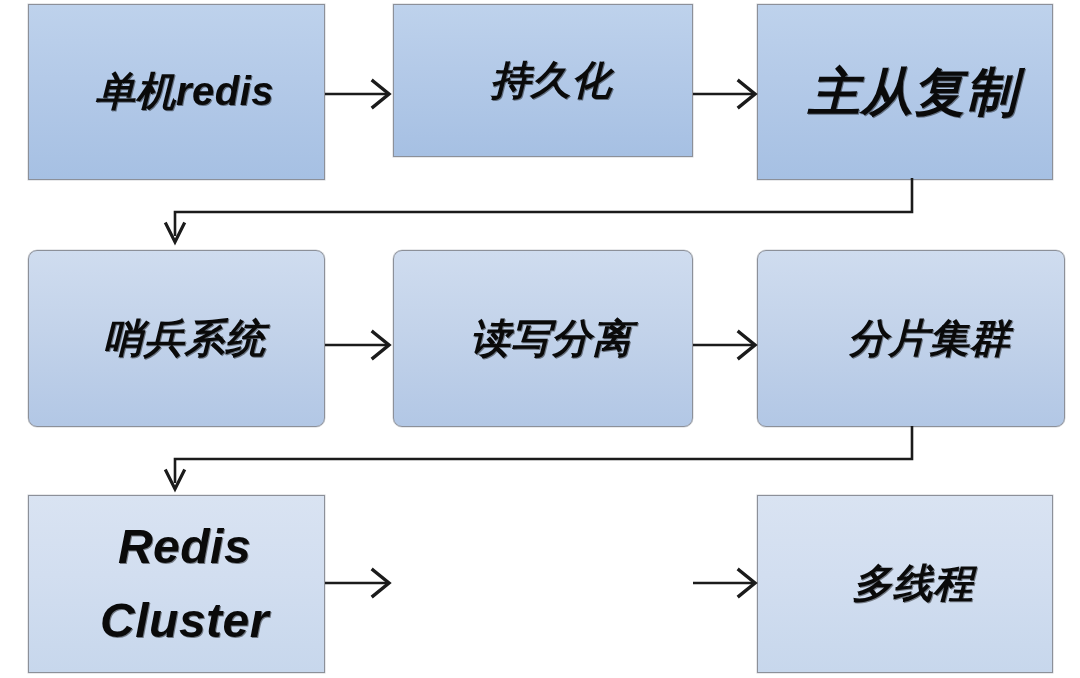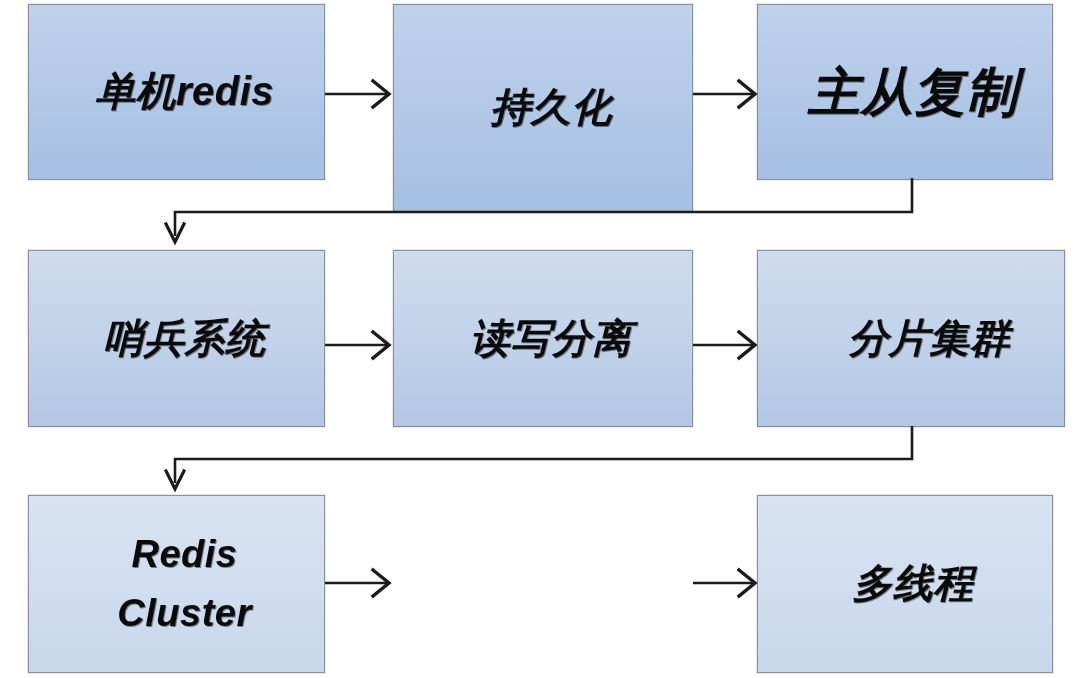--- a/index.html
+++ b/index.html
@@ -34,40 +34,40 @@
     font-style: italic;
     color: #0a0a0a;
     line-height: 1.28;
     letter-spacing: 0.5px;
     text-shadow: 1px 1px 0 rgba(0,0,0,0.45);
     white-space: pre-line;
     margin-left: 16px;
   }
   
   .tint-r1 { background: linear-gradient(180deg, #bed2ec 0%, #b4cae8 42%, #a6c0e3 100%); }
-  .tint-r2 { background: linear-gradient(180deg, #cfdcef 0%, #c3d3ea 45%, #b2c7e5 100%); }
+  .tint-r2 { background: linear-gradient(180deg, #cfdcef 0%, #c3d3ea 45%, #b2c7e5 100%); border-radius: 9px; }
   .tint-r3 { background: linear-gradient(180deg, #d9e3f2 0%, #d2def0 45%, #c7d7ec 100%); }
 
   .edge {
     position: absolute;
     overflow: visible;
   }
   .edge svg { display: block; overflow: visible; }
   .edge path, .edge line { fill: none; stroke: #1b1b1b; }
 </style>
 </head>
 <body>
 
 <div id="canvas">
 
   <div class="node tint-r1" style="left:28px; top:4px; width:297px; height:176px;">
     <span class="node-label" style="font-size:40px;">单机redis</span>
   </div>
 
-  <div class="node tint-r1" style="left:393px; top:4px; width:300px; height:208px;">
+  <div class="node tint-r1" style="left:393px; top:4px; width:300px; height:153px;">
     <span class="node-label" style="font-size:40px;">持久化</span>
   </div>
 
   <div class="node tint-r1" style="left:757px; top:4px; width:296px; height:176px;">
     <span class="node-label" style="font-size:52px;">主从复制</span>
   </div>
 
   <div class="edge" style="left:325px; top:74px; width:70px; height:40px;">
     <svg width="70" height="40" viewBox="0 0 70 40">
       <line x1="0" y1="20" x2="62" y2="20" stroke-width="2.6"></line>
@@ -116,21 +116,21 @@
   </div>
 
   <div class="edge" style="left:165px; top:426px; width:760px; height:72px;">
     <svg width="760" height="72" viewBox="0 0 760 72">
       <path d="M 747 0 L 747 33 L 10 33 L 10 57" stroke-width="2.6" stroke-linejoin="miter"></path>
       <path d="M 1 45 L 10 63 L 19 45" stroke-width="3.2" stroke-linecap="square" stroke-linejoin="miter"></path>
     </svg>
   </div>
 
   <div class="node tint-r3" style="left:28px; top:495px; width:297px; height:178px;">
-    <span class="node-label" style="font-size:38px; line-height:1.55;">Redis
+    <span class="node-label" style="font-size:48px; line-height:1.55;">Redis
 Cluster</span>
   </div>
 
 
   <div class="node tint-r3" style="left:757px; top:495px; width:296px; height:178px;">
     <span class="node-label" style="font-size:40px;font-style:italic;">多线程</span>
   </div>
 
   <div class="edge" style="left:325px; top:563px; width:70px; height:40px;">
     <svg width="70" height="40" viewBox="0 0 70 40">

